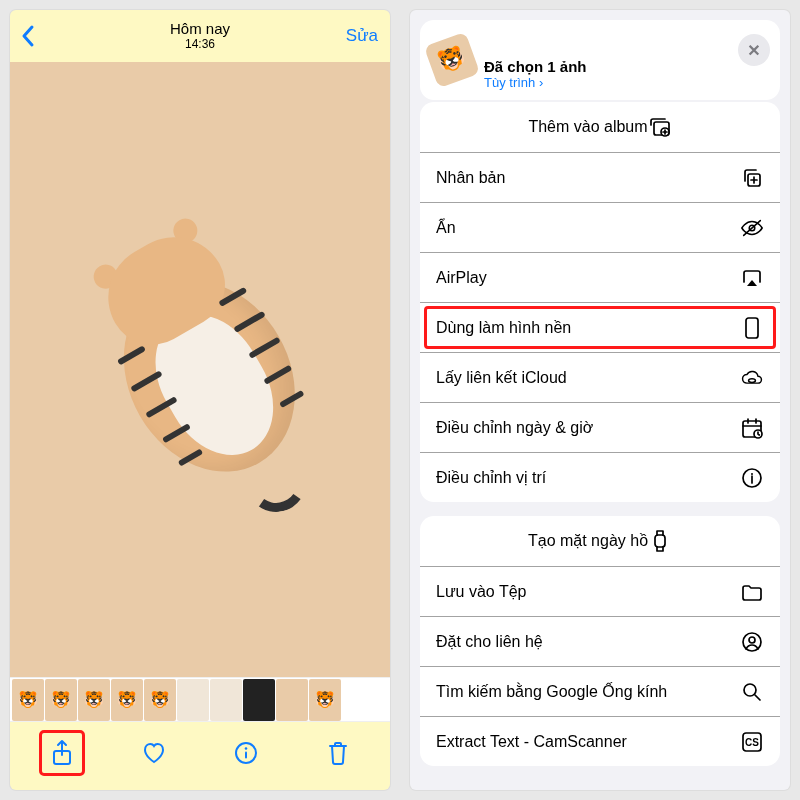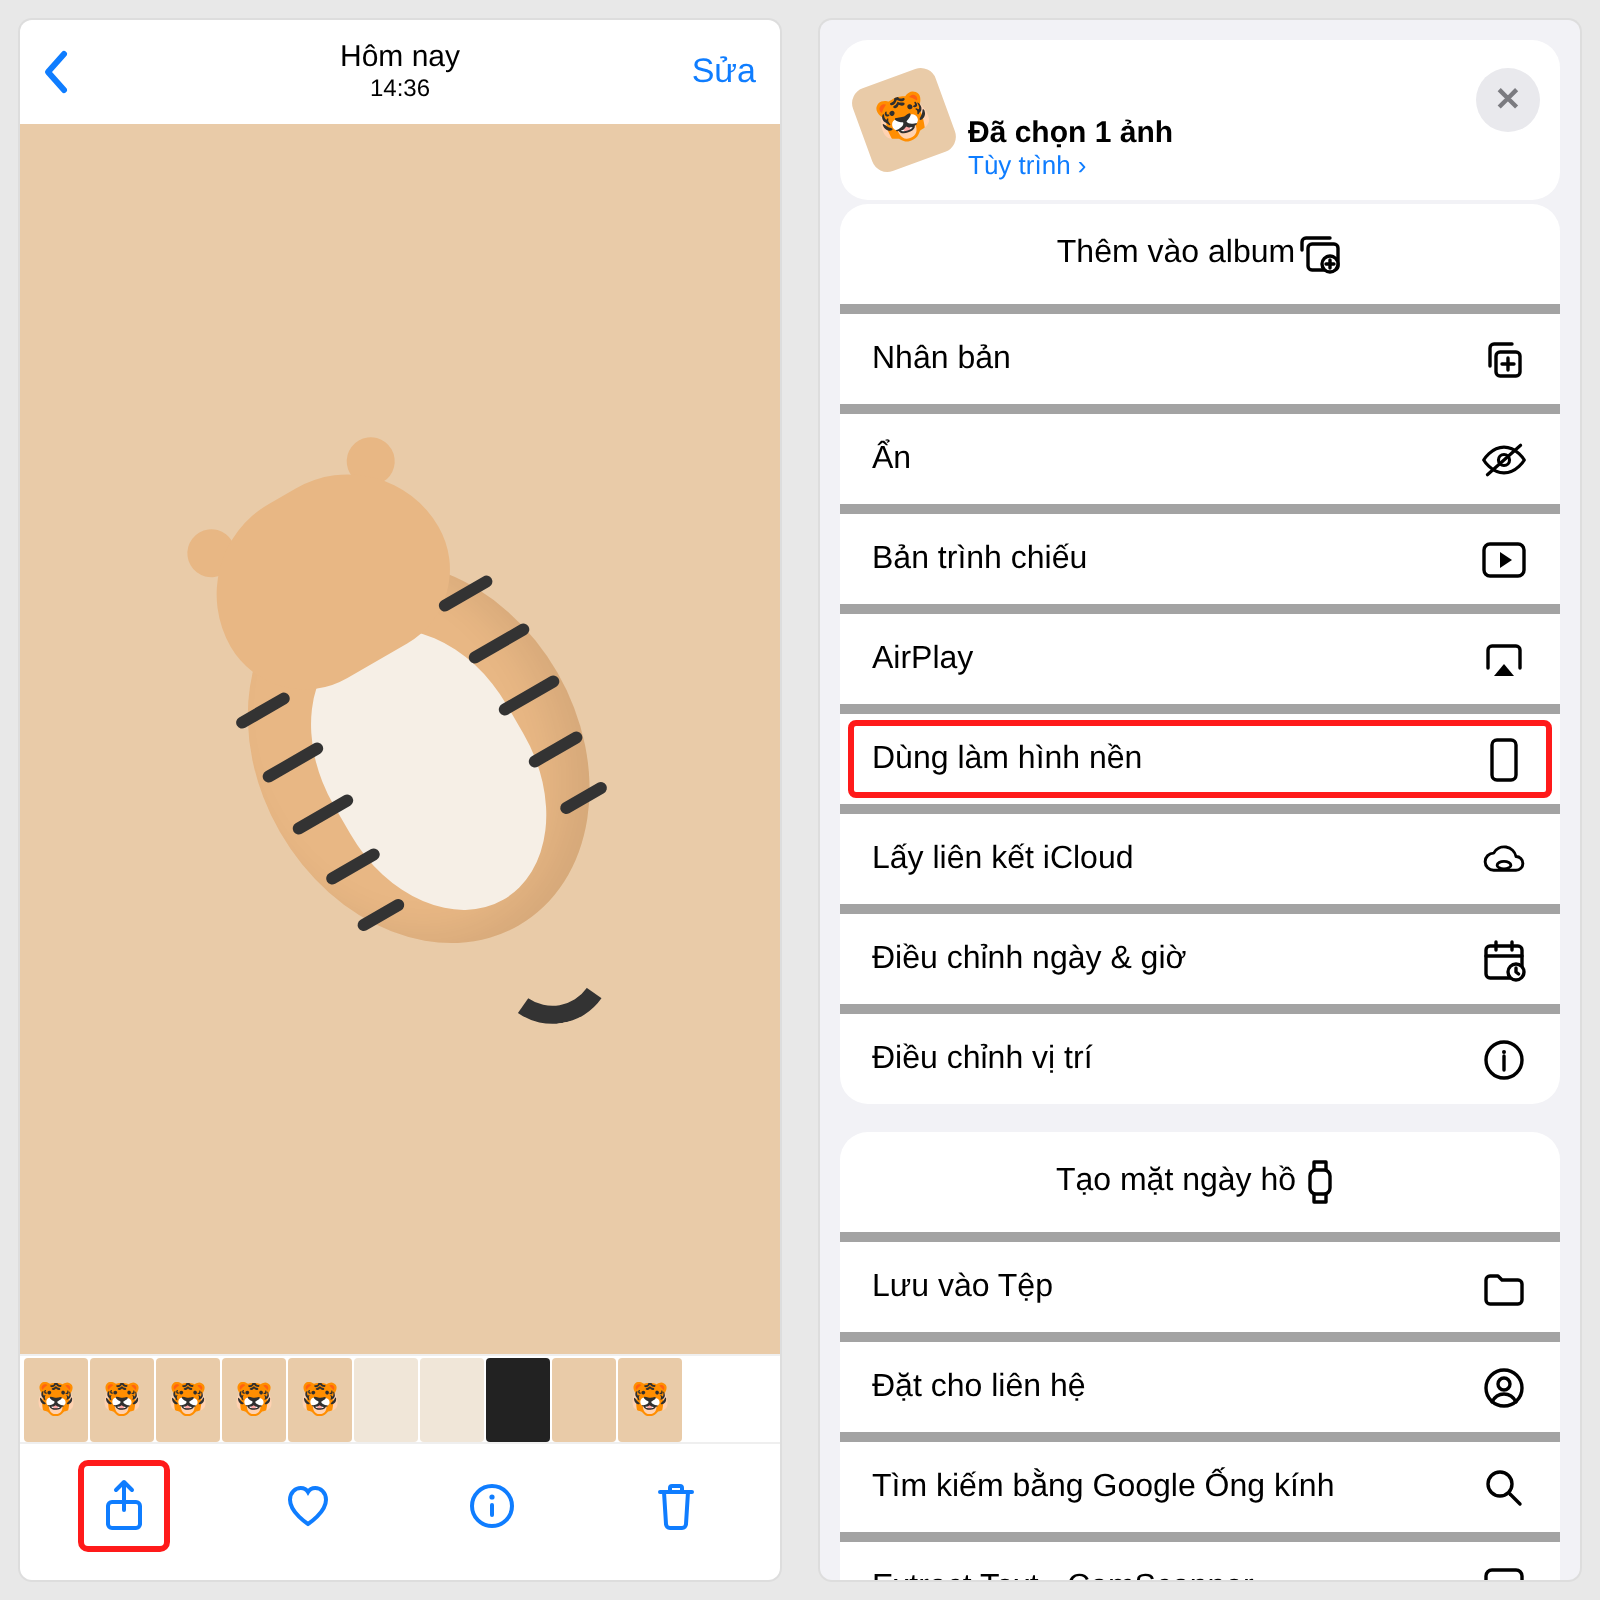--- a/index.html
+++ b/index.html
@@ -17,21 +17,21 @@
   }
   .phone {
     width: 380px;
     height: 780px;
     background: #fff;
     border-radius: 6px;
     overflow: hidden;
     position: relative;
     box-shadow: 0 0 0 1px #ddd;
   }
-  .phone.left { background:#ffffff; }
+  .phone.left { background:#fef9c3; }
   .phone.right { background:#f2f2f6; }
 
   
   .navbar {
     height: 52px;
     display: flex;
     align-items: center;
     justify-content: center;
     position: relative;
     border-bottom: 0;
@@ -129,21 +129,21 @@
   .sheet-scroll{
     position:absolute; left:0; right:0; top:78px; bottom:0;
     overflow:hidden;
     padding:0 10px;
   }
   .group{
     background:#fff;border-radius:14px;margin-top:14px;overflow:hidden;
   }
   .row{
     height:50px;display:flex;align-items:center;justify-content:space-between;
-    padding:0 16px;border-top:5px solid #a3a3a3;font-size:16px;color:#000;
+    padding:0 16px;border-top:1px solid #a3a3a3;font-size:16px;color:#000;
     position:relative;
   }
   .row:first-child{border-top:none;justify-content:center;}
   .row .ic{width:24px;display:flex;justify-content:center;color:#000;}
   .row.highlight::after{
     content:"";position:absolute;left:4px;right:4px;top:3px;bottom:3px;
     border:3px solid #ff1a1a;border-radius:4px;pointer-events:none;
   }
   svg{display:block;}
 </style>
@@ -264,29 +264,20 @@
           <span>Ẩn</span>
           <span class="ic">
             <svg width="26" height="20" viewBox="0 0 26 20">
               <path d="M2 10s4-7 11-7 11 7 11 7-4 7-11 7S2 10 2 10z" stroke="#000" stroke-width="1.7" fill="none" stroke-linecap="round" stroke-linejoin="round"></path>
               <circle cx="13" cy="10" r="3" stroke="#000" stroke-width="1.7" fill="none" stroke-linecap="round" stroke-linejoin="round"></circle>
               <path d="M4 18L22 2" stroke="#000" stroke-width="1.7" fill="none" stroke-linecap="round" stroke-linejoin="round"></path>
             </svg>
           </span>
         </div>
         <div class="row">
-          <span>Bản trình chiếu</span>
-          <span class="ic">
-            <svg width="24" height="20" viewBox="0 0 24 20">
-              <rect x="2" y="2" width="20" height="16" rx="3" stroke="#000" stroke-width="1.7" fill="none" stroke-linecap="round" stroke-linejoin="round"></rect>
-              <path d="M10 6l6 4-6 4z" fill="#000"></path>
-            </svg>
-          </span>
-        </div>
-        <div class="row">
           <span>AirPlay</span>
           <span class="ic">
             <svg width="24" height="20" viewBox="0 0 24 20">
               <path d="M4 14V5a2 2 0 012-2h12a2 2 0 012 2v9" stroke="#000" stroke-width="1.7" fill="none" stroke-linecap="round" stroke-linejoin="round"></path>
               <path d="M7 18l5-6 5 6z" fill="#000"></path>
             </svg>
           </span>
         </div>
         <div class="row highlight">
           <span>Dùng làm hình nền</span>

